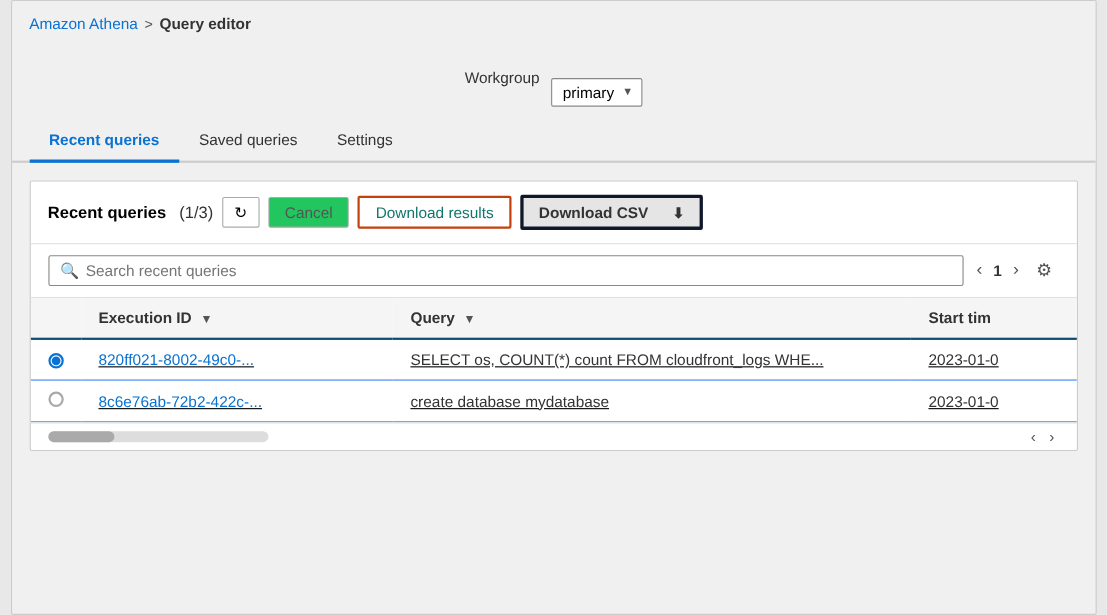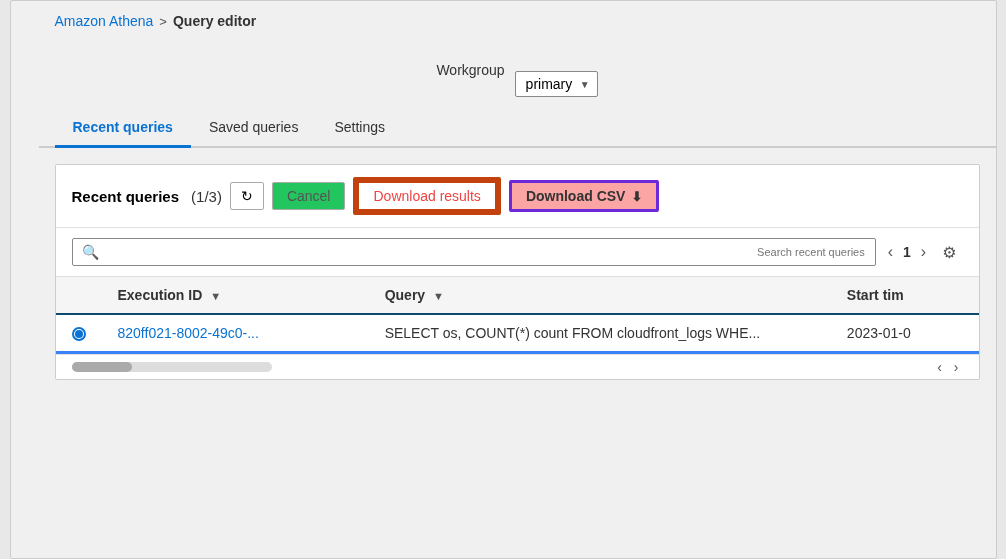--- a/index.html
+++ b/index.html
@@ -11,21 +11,20 @@
       align-items: center;
       justify-content: center;
       min-height: 100vh;
     }
     .window {
       width: 987px;
       min-height: 559px;
       background: #f0f0f0;
       border: 1px solid #ccc;
       border-radius: 2px;
-      padding-left: 28px;
     }
     .breadcrumb-bar {
       padding: 12px 16px 8px;
       display: flex;
       align-items: center;
       gap: 6px;
       font-size: 14px;
     }
     .breadcrumb-link {
       color: #0972d3;
@@ -129,40 +128,40 @@
     .btn-text {
       border: 1px solid #aaa;
       background: #22c55e;
       padding: 5px 14px;
       border-radius: 2px;
       cursor: pointer;
       font-size: 14px;
       color: #555;
     }
     .btn-primary-outline {
-      border: 6px solid #c2410c;
+      border: 2px solid #c2410c;
       background: white;
       padding: 5px 14px;
       border-radius: 2px;
       cursor: pointer;
       font-size: 14px;
-      color: #ef4444;
+      color: #0f766e;
     }
     .btn-download-csv {
-      border: 3px solid #6d28d9;
-      background: #fca5a5;
+      border: 3px solid #0f172a;
+      background: #e5e5e5;
       padding: 5px 14px;
       border-radius: 2px;
       cursor: pointer;
       font-size: 14px;
       font-weight: 600;
       color: #333;
       display: flex;
       align-items: center;
-      gap: 6px;
+      gap: 22px;
     }
     .search-row {
       display: flex;
       align-items: center;
       padding: 10px 16px;
       gap: 8px;
       border-bottom: 1px solid #e0e0e0;
     }
     .search-input-wrapper {
       flex: 1;
@@ -170,25 +169,24 @@
       align-items: center;
       border: 1px solid #888;
       border-radius: 2px;
       background: white;
       padding: 5px 10px;
       gap: 6px;
     }
     .search-input {
       border: none;
       outline: none;
-      font-size: 11px;
+      font-size: 14px;
       color: #000000;
       flex: 1;
       background: transparent;
-      text-align: right;
     }
     .pagination-controls {
       display: flex;
       align-items: center;
       gap: 6px;
       font-size: 14px;
       color: #333;
     }
     .page-btn {
       border: none;
@@ -225,21 +223,22 @@
       font-weight: 700;
       color: #333;
       white-space: nowrap;
     }
     th .sort-icon {
       color: #555;
       font-size: 11px;
       margin-left: 4px;
     }
     tbody tr {
-      border-bottom: 3px solid #3b82f6;
+      border-bottom: 1px solid #3b82f6;
+      text-decoration: underline;
     }
     td {
       padding: 10px 16px;
       color: #333;
       white-space: nowrap;
       overflow: hidden;
       text-overflow: ellipsis;
       max-width: 300px;
     }
     .td-id a {
@@ -377,20 +376,30 @@
           <tr>
             <td class="radio-cell">
               <div class="radio-btn selected"></div>
             </td>
             <td class="td-id">
               <a>820ff021-8002-49c0-...</a>
             </td>
             <td>SELECT os, COUNT(*) count FROM cloudfront_logs WHE...</td>
             <td>2023-01-0</td>
           </tr>
+          <tr>
+            <td class="radio-cell">
+              <div class="radio-btn"></div>
+            </td>
+            <td class="td-id">
+              <a>8c6e76ab-72b2-422c-...</a>
+            </td>
+            <td>create database mydatabase</td>
+            <td>2023-01-0</td>
+          </tr>
         </tbody>
       </table>
     </div>
 
     <div class="scrollbar-row">
       <div class="h-scrollbar">
         <div class="h-scrollbar-thumb"></div>
       </div>
       <div class="scroll-nav">
         <span class="scroll-arrow">‹</span>

